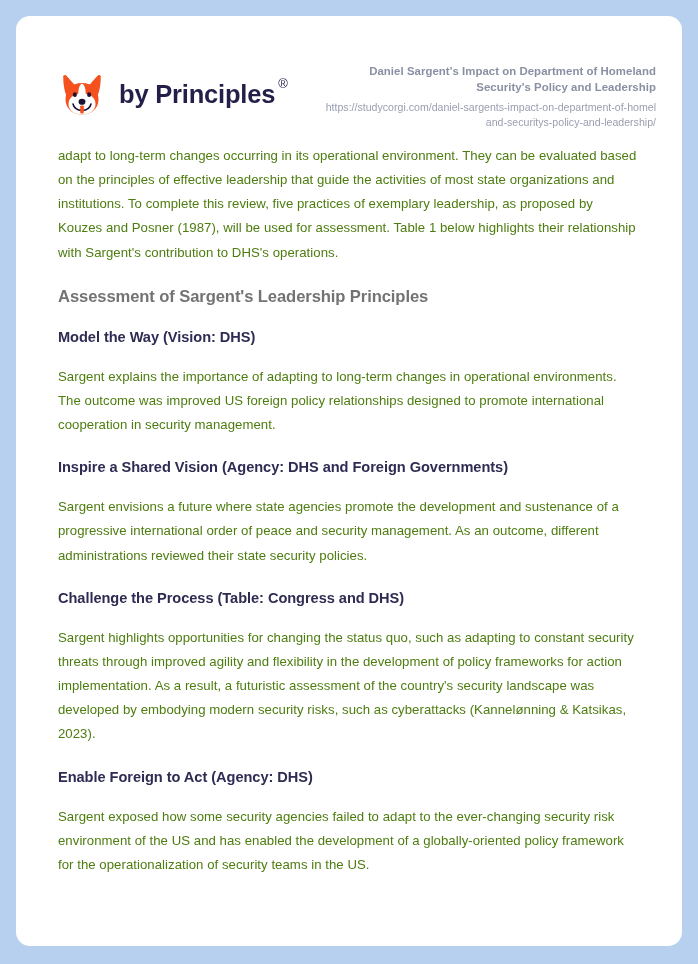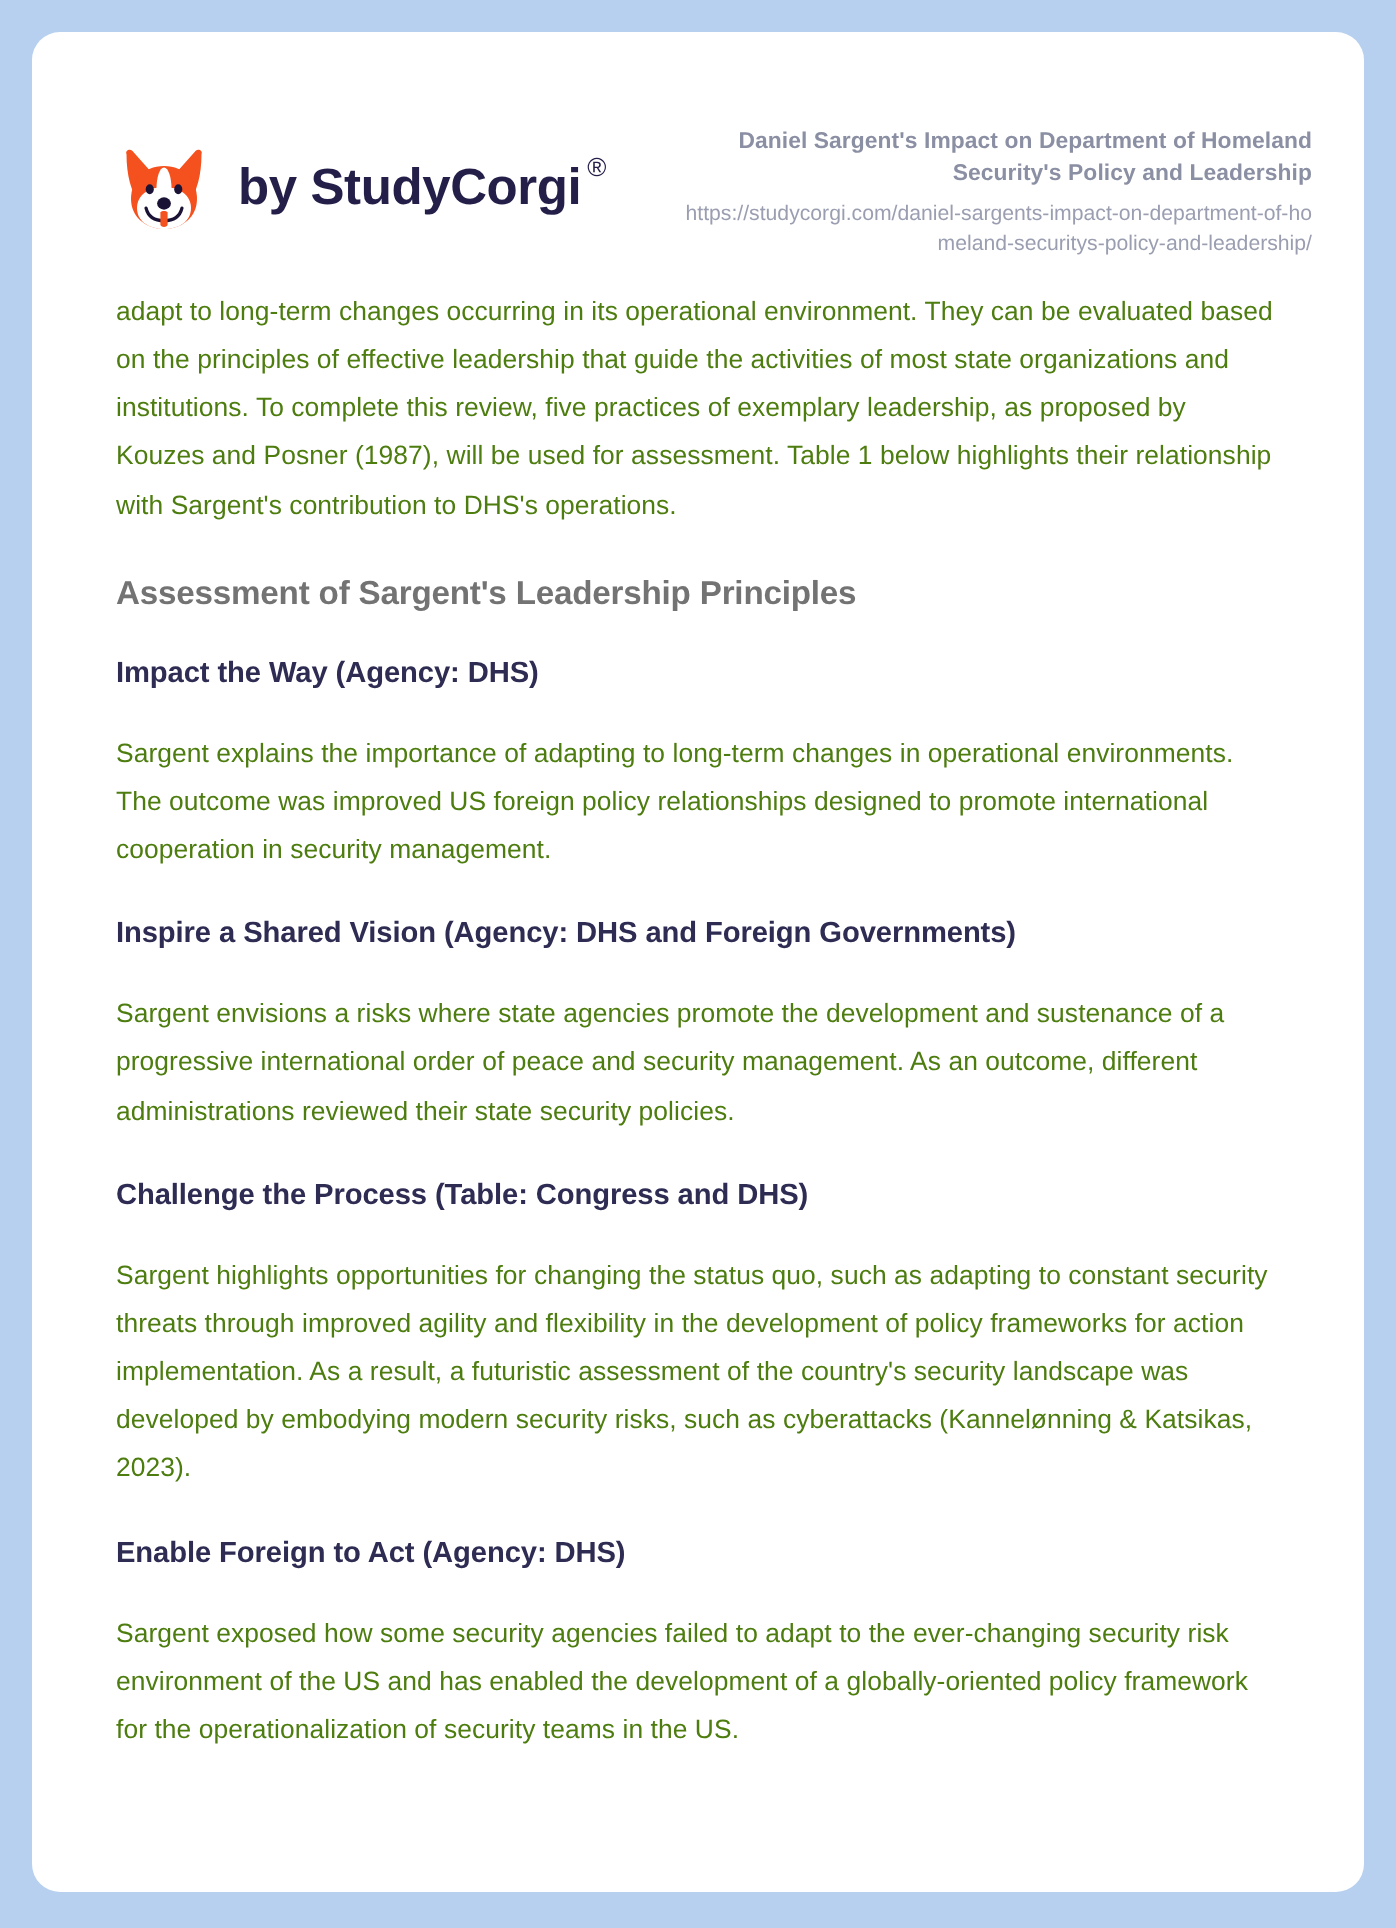--- a/index.html
+++ b/index.html
@@ -135,43 +135,43 @@
         <ellipse cx="22.5" cy="31.5" rx="2.7" ry="3.3" fill="#1b1335"></ellipse>
         <ellipse cx="41.5" cy="31.5" rx="2.7" ry="3.3" fill="#1b1335"></ellipse>
 
         <ellipse cx="32" cy="41" rx="4.6" ry="4.1" fill="#1b1335"></ellipse>
 
         <path d="M20 44 C21.5 50 26 52.5 32 52.5 C38 52.5 42.5 50 44 44" fill="none" stroke="#1b1335" stroke-width="2.1" stroke-linecap="round"></path>
 
         <path d="M29.6 47 C29.6 45.6 34.4 45.6 34.4 47 L34.4 55 C34.4 57.2 29.6 57.2 29.6 55 Z" fill="#f4511e"></path>
       </svg>
       <span class="brand-text">
-        <span>by StudyCorgi</span>
+        <span>by Principles</span>
         <span class="brand-reg">®</span>
       </span>
     </div>
 
     <div class="header-meta">
       <div class="header-title">Daniel Sargent's Impact on Department of Homeland Security's Policy and Leadership</div>
       <div class="header-url">https://studycorgi.com/daniel-sargents-impact-on-department-of-homeland-securitys-policy-and-leadership/</div>
     </div>
 
   </div>
 
   <div class="doc-body">
 
     <p class="para first">adapt to long-term changes occurring in its operational environment. They can be evaluated based on the principles of effective leadership that guide the activities of most state organizations and institutions. To complete this review, five practices of exemplary leadership, as proposed by Kouzes and Posner (1987), will be used for assessment. Table 1 below highlights their relationship with Sargent's contribution to DHS's operations.</p>
 
     <h2 class="h2">Assessment of Sargent's Leadership Principles</h2>
 
-    <h3 class="h3">Impact the Way (Agency: DHS)</h3>
+    <h3 class="h3">Model the Way (Vision: DHS)</h3>
     <p class="para sec-para">Sargent explains the importance of adapting to long-term changes in operational environments. The outcome was improved US foreign policy relationships designed to promote international cooperation in security management.</p>
 
     <h3 class="h3">Inspire a Shared Vision (Agency: DHS and Foreign Governments)</h3>
-    <p class="para sec-para">Sargent envisions a risks where state agencies promote the development and sustenance of a progressive international order of peace and security management. As an outcome, different administrations reviewed their state security policies.</p>
+    <p class="para sec-para">Sargent envisions a future where state agencies promote the development and sustenance of a progressive international order of peace and security management. As an outcome, different administrations reviewed their state security policies.</p>
 
     <h3 class="h3">Challenge the Process (Table: Congress and DHS)</h3>
     <p class="para sec-para">Sargent highlights opportunities for changing the status quo, such as adapting to constant security threats through improved agility and flexibility in the development of policy frameworks for action implementation. As a result, a futuristic assessment of the country's security landscape was developed by embodying modern security risks, such as cyberattacks (Kannelønning &amp; Katsikas, 2023).</p>
 
     <h3 class="h3">Enable Foreign to Act (Agency: DHS)</h3>
     <p class="para sec-para">Sargent exposed how some security agencies failed to adapt to the ever-changing security risk environment of the US and has enabled the development of a globally-oriented policy framework for the operationalization of security teams in the US.</p>
 
   </div>
 
 </div>

